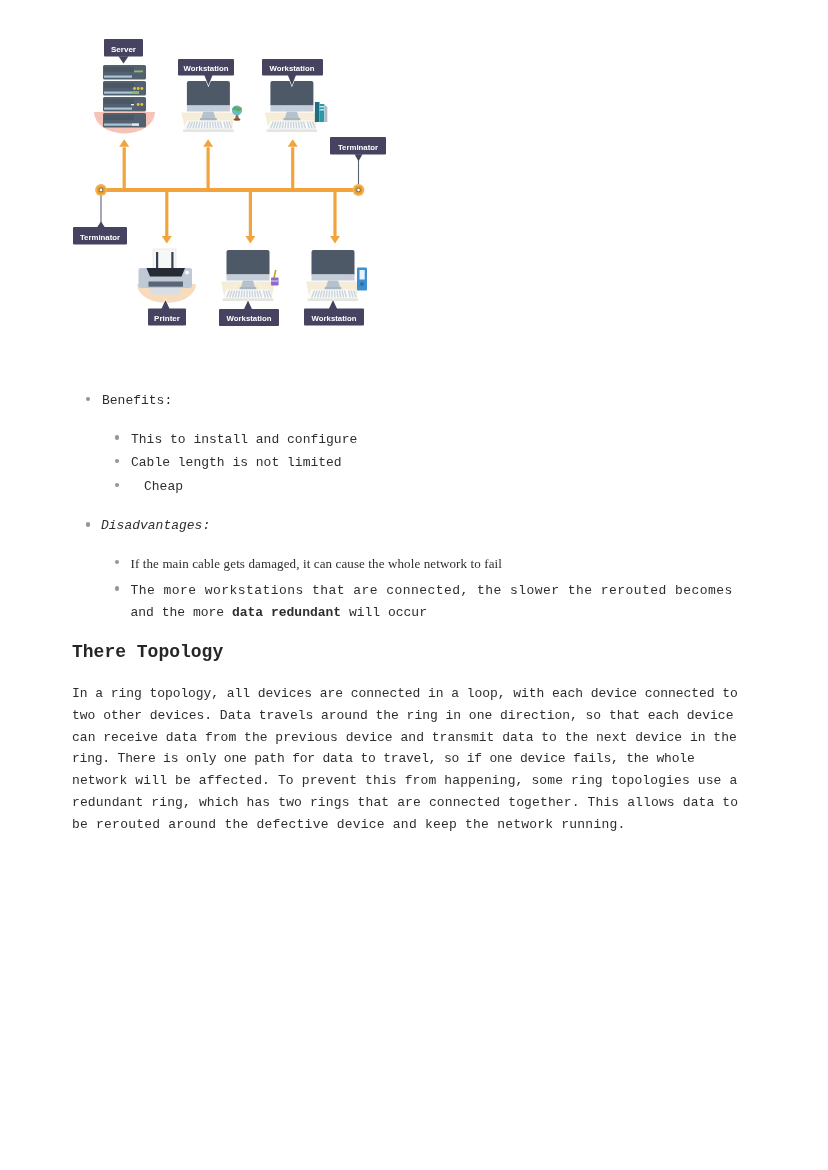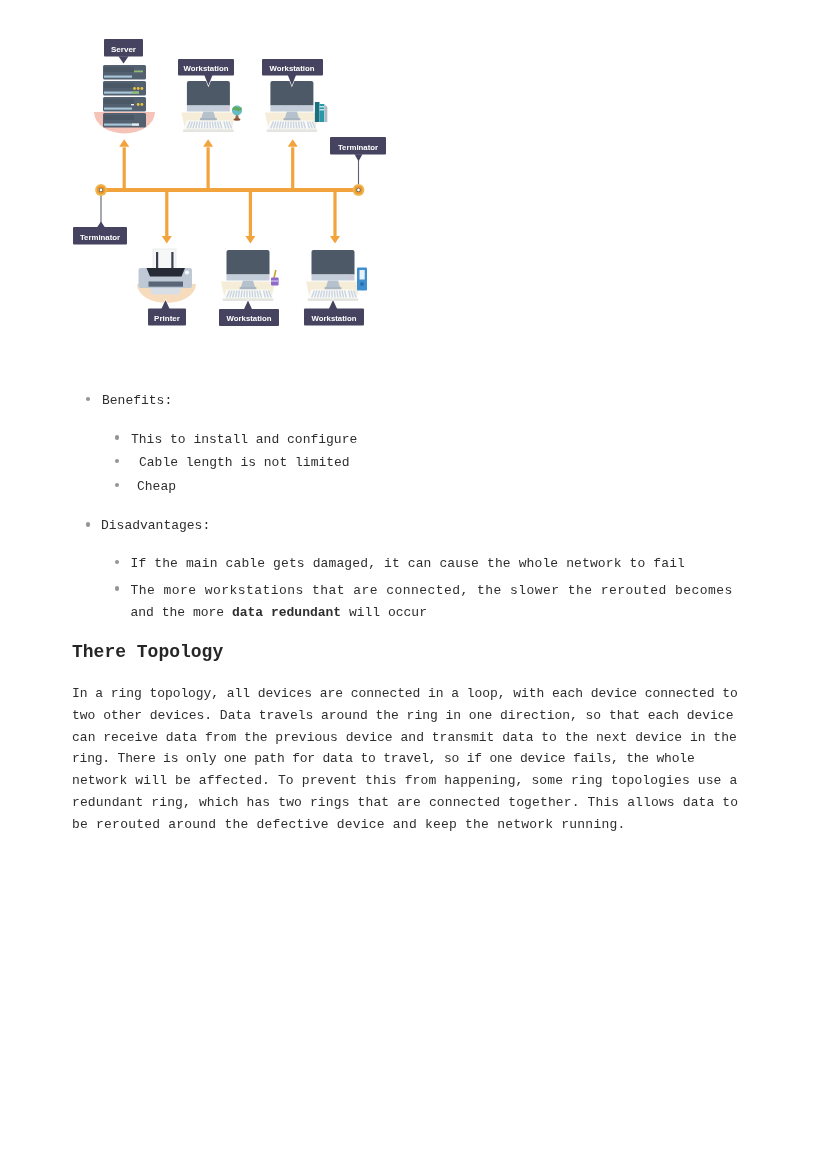--- a/index.html
+++ b/index.html
@@ -190,27 +190,27 @@
   <rect x="244" y="283.5" width="60" height="17" rx="1" fill="#454360"></rect>
   <text x="274" y="295.8" text-anchor="middle" font-size="7.8" font-weight="bold" fill="#fff">Workstation</text>
 </svg>
 
 <span class="dot" style="left:85.6px;top:396.8px;"></span>
 <div class="abs t" style="left:102px;top:390.1px;">Benefits:</div>
 
 <span class="dot" style="left:114.6px;top:435.3px;"></span>
 <div class="abs t" style="left:131px;top:428.7px;">This to install and configure</div>
 <span class="dot" style="left:114.6px;top:458.9px;"></span>
-<div class="abs t" style="left:131px;top:452.4px;margin-left:8px;">Cable length is not limited</div>
+<div class="abs t" style="left:131px;top:452.4px;">Cable length is not limited</div>
 <span class="dot" style="left:114.6px;top:482.6px;"></span>
-<div class="abs t" style="left:137px;top:476.0px;">Cheap</div>
+<div class="abs t" style="left:144px;top:476.0px;">Cheap</div>
 
 <span class="dot" style="left:85.6px;top:522px;"></span>
-<div class="abs t" style="left:101px;top:515.3px;">Disadvantages:</div>
+<div class="abs t" style="left:101px;top:515.3px;font-style:italic;">Disadvantages:</div>
 
 <span class="dot" style="left:114.6px;top:559.9px;"></span>
-<div class="abs t" style="left:130.5px;top:553.3px;letter-spacing:0.12px;">If the main cable gets damaged, it can cause the whole network to fail</div>
+<div class="abs t" style="left:130.5px;top:553.3px;letter-spacing:0.12px;font-family:Liberation Serif, serif;">If the main cable gets damaged, it can cause the whole network to fail</div>
 <span class="dot" style="left:114.6px;top:586.3px;"></span>
 <div class="abs t" style="left:130.5px;top:579.8px;line-height:21.8px;"><span style="letter-spacing:0.45px">The more workstations that are connected, the slower the rerouted becomes</span><br>and the more <b>data redundant</b> will occur</div>
 
 <div class="abs" style="left:72px;top:641px;font-size:18px;font-weight:bold;line-height:22px;color:#262626;">There Topology</div>
 
 <div class="abs t" style="left:72px;top:682.7px;line-height:21.9px;"><span style="letter-spacing:-0.06px">In a ring topology, all devices are connected in a loop, with each device connected to</span><br><span style="letter-spacing:-0.02px">two other devices. Data travels around the ring in one direction, so that each device</span><br><span style="letter-spacing:0.02px">can receive data from the previous device and transmit data to the next device in the</span><br><span style="letter-spacing:-0.21px">ring. There is only one path for data to travel, so if one device fails, the whole</span><br><span style="letter-spacing:0.12px">network will be affected. To prevent this from happening, some ring topologies use a</span><br><span style="letter-spacing:0.13px">redundant ring, which has two rings that are connected together. This allows data to</span><br><span style="letter-spacing:0.22px">be rerouted around the defective device and keep the network running.</span></div>
 
 </body></html>

